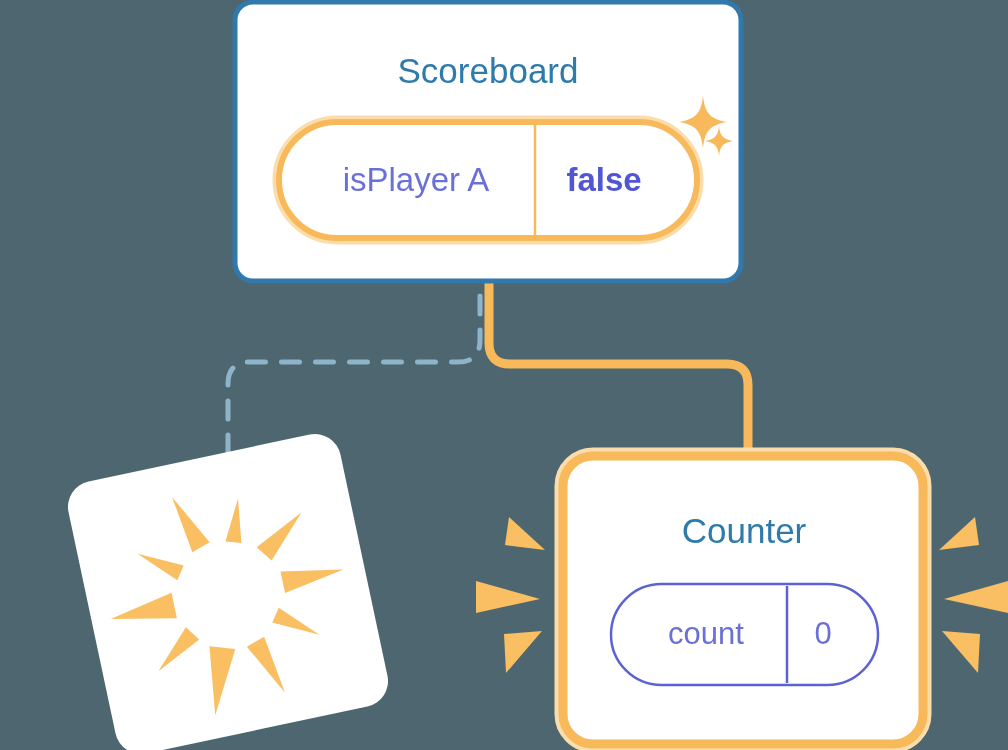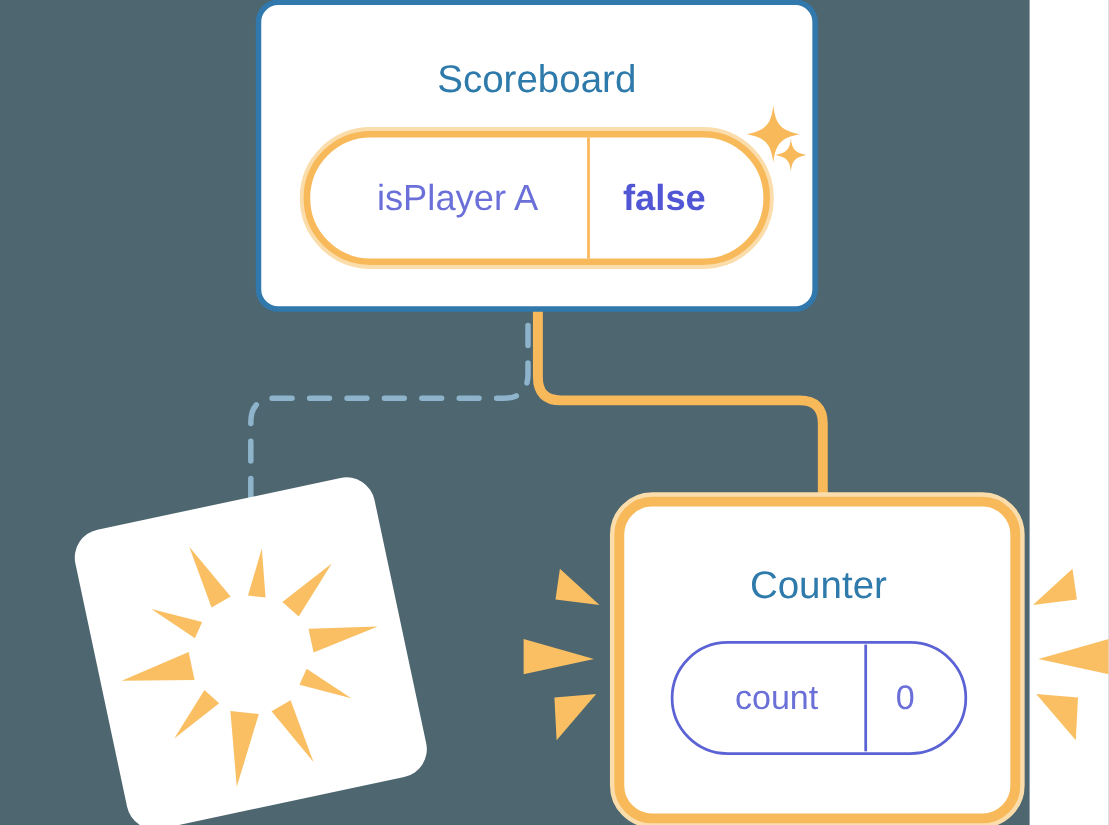--- a/index.html
+++ b/index.html
@@ -8,21 +8,21 @@
     padding: 0;
   }
   body {
     width: 1008px;
     height: 750px;
     overflow: hidden;
     font-family: "Liberation Sans", sans-serif;
   }
   #stage {
     position: relative;
-    width: 936px;
+    width: 1008px;
     height: 750px;
     background: #4d6670;
   }
   #stage > svg {
     position: absolute;
     left: 0;
     top: 0;
   }
   .scene-svg {
     display: block;

